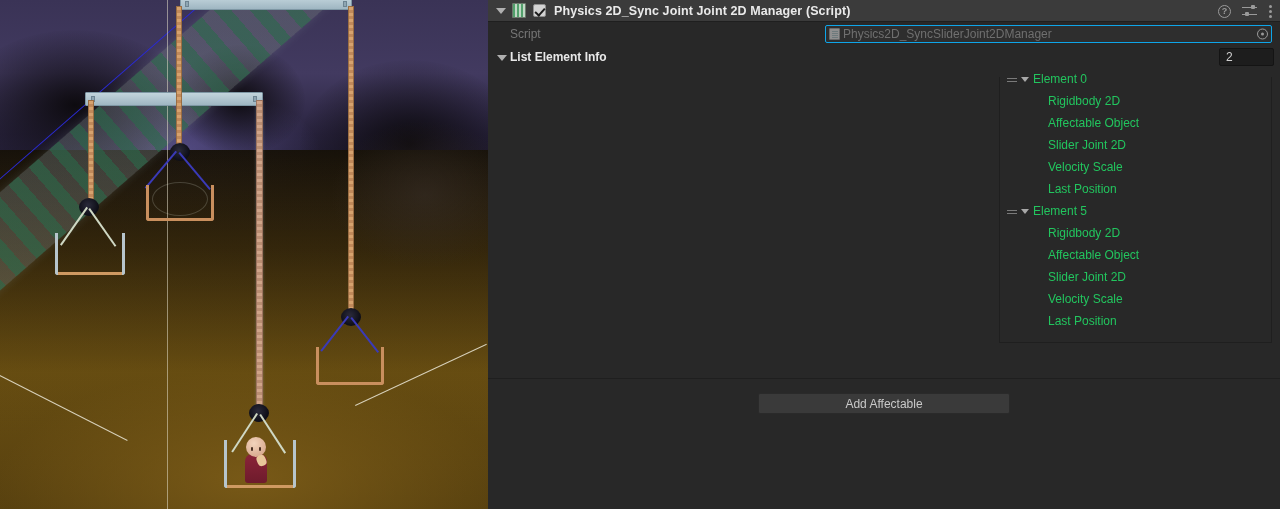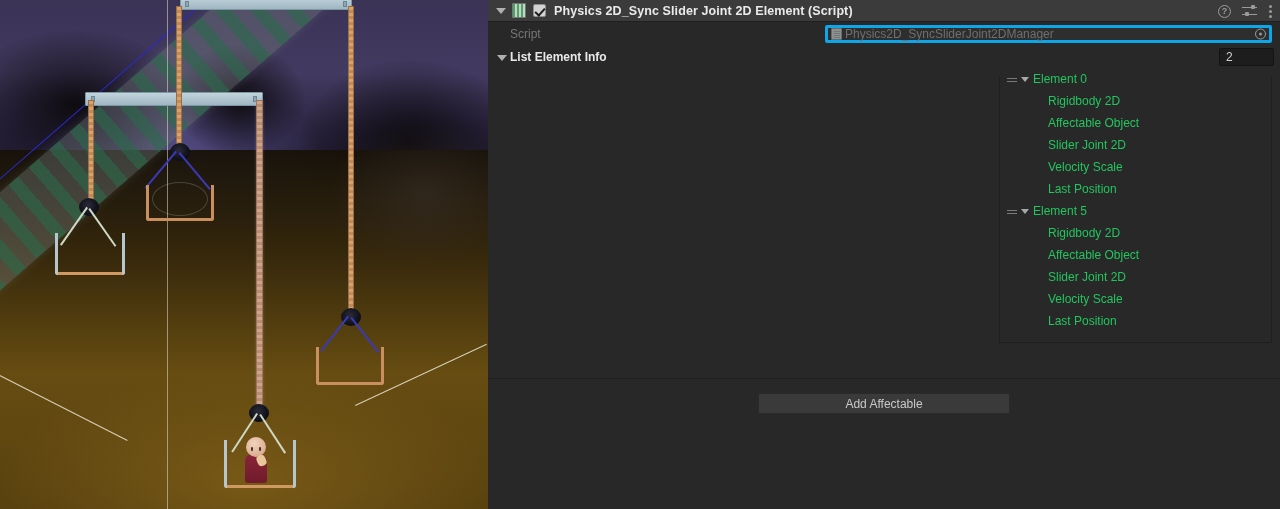--- a/index.html
+++ b/index.html
@@ -158,21 +158,21 @@
   .ico-preset b { position:absolute; width:4px;height:4px;background:#9a9a9a;border-radius:1px; }
   .ico-kebab { width:4px; display:flex; flex-direction:column; gap:2px; align-items:center; }
   .ico-kebab span { width:3px;height:3px;background:#9a9a9a;border-radius:50%; display:block; }
 
   .row { position:relative; height:22px; display:flex; align-items:center;padding-left:17px; }
   .lbl { color:#22c55e; font-size:12px; }
   .lbl.dim { color:#767676; }
   .lbl.white { color:#e8e8e8; font-weight:bold; }
 
   .objfield {
-    position:absolute; height:18px; background:#2a2a2a; border:3px solid #0ea5e9;
+    position:absolute; height:18px; background:#2a2a2a; border:1px solid #0ea5e9;
     border-radius:2px; display:flex; align-items:center; padding-left:3px;
   }
   .objfield.disabled { background:#2e2e2e; }
   .objfield .txt { color:#a9b8a9; font-size:12px; white-space:nowrap; }
   .objfield.disabled .txt { color:#6f6f6f; }
   .objfield .mini { width:11px;height:12px;margin-right:3px;flex:0 0 auto;border-radius:1px; }
   .mini.doc { background:#d6dfe0; border:1px solid #8a9496; position:relative; }
   .mini.doc::after{content:"";position:absolute;left:2px;top:2px;width:6px;height:1px;
     box-shadow:0 2px 0 #6d7a7c,0 4px 0 #6d7a7c,0 6px 0 #6d7a7c;background:#6d7a7c;}
   .mini.doc.dimmed { background:#8f8f8f; border-color:#6a6a6a; }
@@ -288,21 +288,21 @@
   </div>
 
   <div class="panel-split"></div>
 
   <div id="inspector">
 
     <div class="comp-header">
       <div class="foldout"></div>
       <div class="script-ico"></div>
       <div class="cb"></div>
-      <span class="comp-title">Physics 2D_Sync Slider Joint 2D Element (Script)</span>
+      <span class="comp-title">Physics 2D_Sync Joint Joint 2D Manager (Script)</span>
       <div class="hdr-icons">
         <div class="ico-help">?</div>
         <div class="ico-preset">
           <i style="top:2px;"></i>
             <i style="top:9px;"></i>
           <b style="left:9px; top:0.5px;"></b>
             <b style="left:3px; top:7.5px;"></b>
         </div>
         <div class="ico-kebab">
           <span></span>

